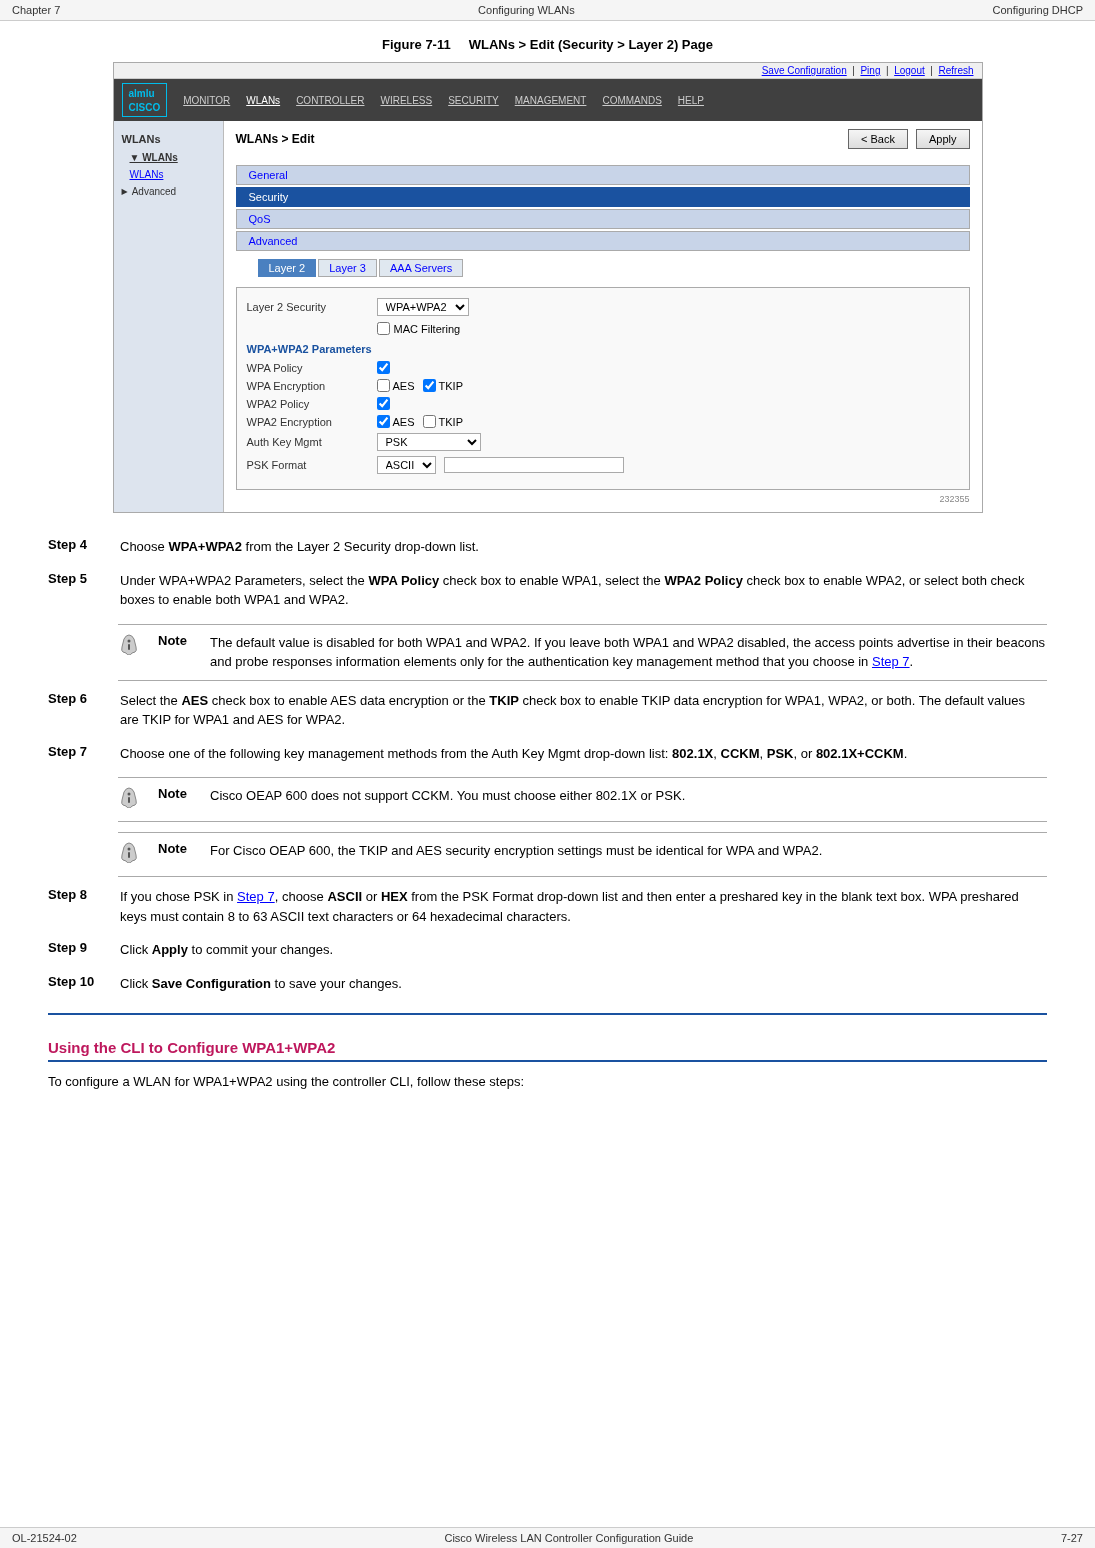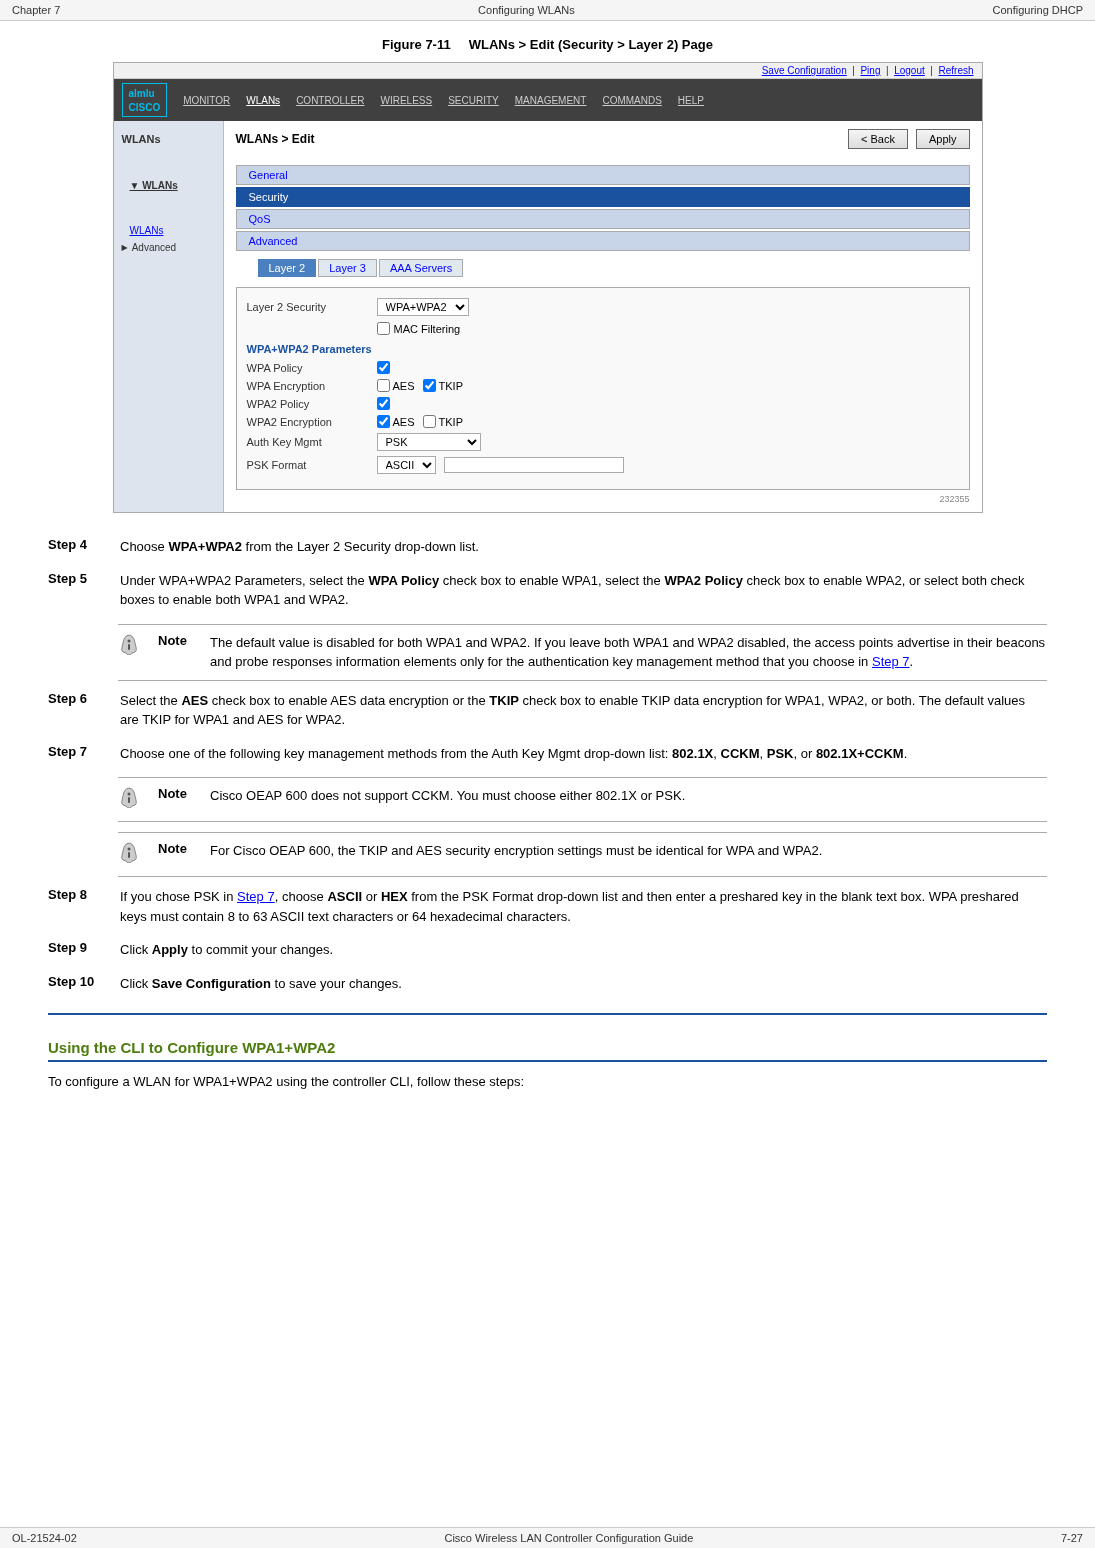--- a/index.html
+++ b/index.html
@@ -108,21 +108,20 @@
       color: #333;
       padding: 4px 8px;
       font-size: 11px;
     }
     .sidebar-item {
       padding: 3px 8px 3px 16px;
       color: #00f;
       text-decoration: underline;
       cursor: pointer;
       font-size: 10px;
-      margin-top: 28px;
     }
     .sidebar-item.active {
       color: #333;
       font-weight: bold;
     }
     .sidebar-advanced {
       display: flex;
       align-items: center;
       padding: 3px 8px;
       color: #333;
@@ -309,21 +308,21 @@
     }
     .note-content a, .step-content a { color: #00f; text-decoration: underline; cursor: pointer; }
 
     
     .section-heading {
       font-size: 15px;
       font-weight: bold;
       margin: 24px 0 10px 0;
       border-bottom: 2px solid #1a52a0;
       padding-bottom: 4px;
-      color: #4d7c0f;
+      color: #be185d;
     }
 
     .para {
       font-size: 13px;
       line-height: 1.5;
       margin-bottom: 14px;
     }
   </style>
 </head>
 <body>

